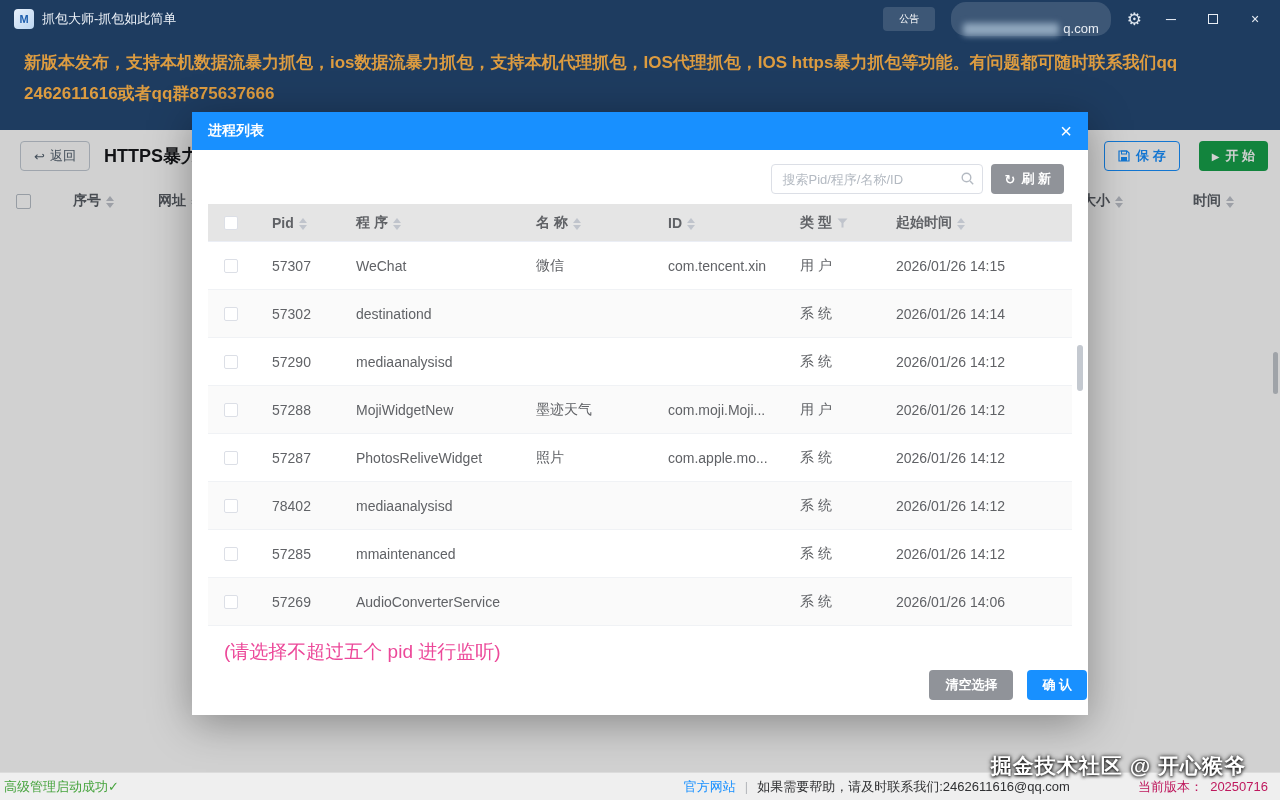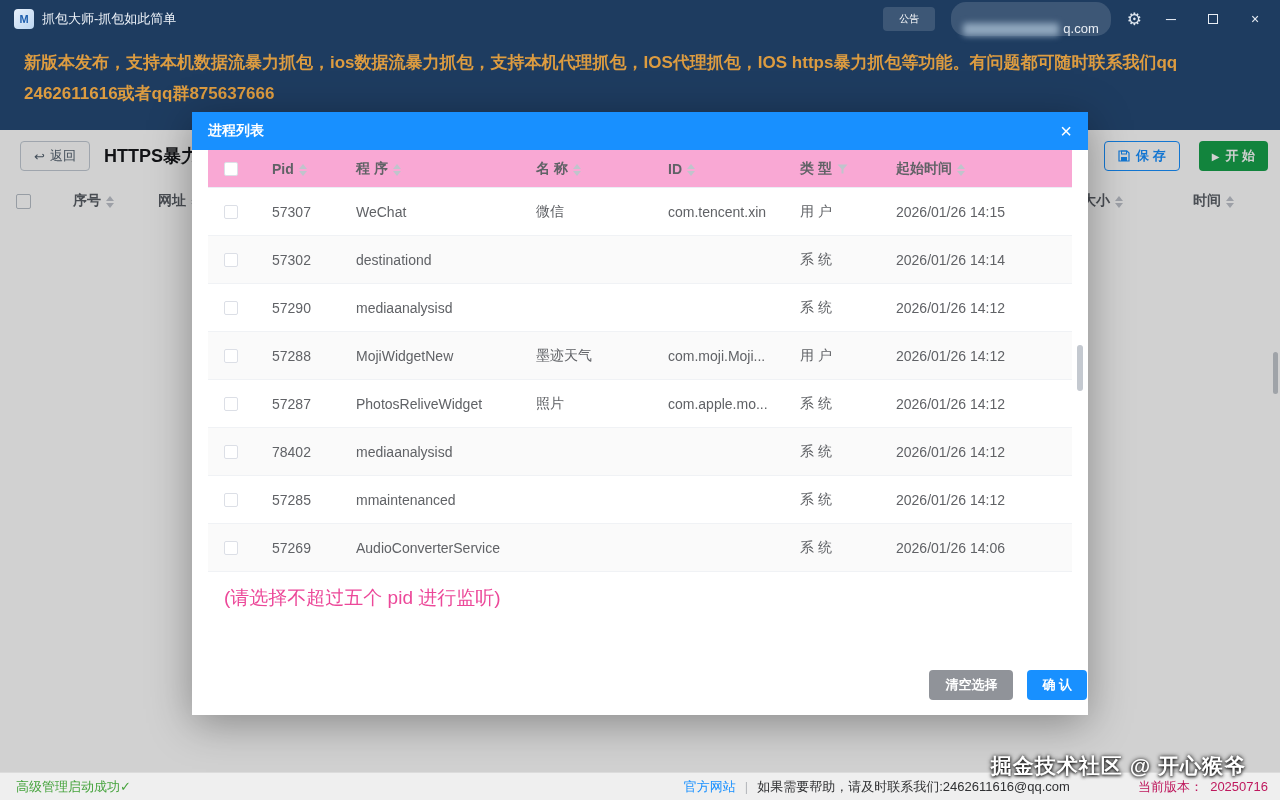--- a/index.html
+++ b/index.html
@@ -50,35 +50,35 @@
   .modal-header { height:38px; flex:none; background:#1890ff; color:#fff; display:flex; align-items:center; padding:0 16px; font-size:14px; font-weight:bold; }
   .modal-close { margin-left:auto; font-size:20px; font-weight:normal; line-height:1; cursor:pointer; }
   .search-row { display:flex; justify-content:flex-end; align-items:center; gap:8px; padding:14px 24px 10px 16px; }
   .search-wrap { position:relative; width:212px; height:30px; }
   .search-wrap input { width:100%; height:100%; border:1px solid #dcdfe6; border-radius:4px; padding:0 30px 0 10px; font-size:13px; color:#606266; outline:none; font-family:inherit; }
   .search-wrap input::placeholder { color:#b4bac2; }
   .search-icon { position:absolute; right:9px; top:8px; }
   .refresh-btn { height:30px; background:#909399; color:#fff; border:none; border-radius:4px; font-size:13px; font-weight:bold; padding:0 13px; display:inline-flex; align-items:center; gap:6px; cursor:pointer; font-family:inherit; }
   .ptable { margin:0 16px; }
   .pt-row { display:flex; align-items:center; }
-  .pt-head { height:38px; background:#f9a8d4; border-bottom:1px solid #ebeef5; color:#606266; font-size:14px; font-weight:bold; }
+  .pt-head { height:38px; background:#e5e5e5; border-bottom:1px solid #ebeef5; color:#606266; font-size:14px; font-weight:bold; }
   .pt-body .pt-row { height:48px; border-bottom:1px solid #f0f2f5; color:#606266; font-size:14px; cursor:pointer; }
   .pt-body .pt-row:nth-child(even) { background:#fafafa; }
   .cell { padding-left:16px; white-space:nowrap; overflow:hidden; display:flex; align-items:center; }
   .cc { width:48px; } .cp { width:84px; } .cprog { width:180px; } .cn { width:132px; } .cid { width:132px; } .ct { width:96px; } .ctime { flex:1; }
   .row-check { width:14px; height:14px; border:1px solid #dcdfe6; border-radius:2px; background:#fff; display:inline-block; cursor:pointer; }
   .funnel { margin-left:5px; cursor:pointer; }
   .modal-scroll-thumb { position:absolute; right:5px; top:233px; width:6px; height:46px; background:#c4c9d0; border-radius:3px; }
   .modal-note { color:#ec4899; font-size:19px; padding:13px 16px 0 32px; }
   .modal-footer { margin-top:auto; display:flex; justify-content:flex-end; align-items:center; gap:14px; padding:0 1px 15px 0; }
   .btn-clear { height:30px; background:#909399; color:#fff; border:none; border-radius:4px; font-size:13px; font-weight:bold; padding:0 16px; cursor:pointer; font-family:inherit; }
   .btn-confirm { height:30px; background:#1890ff; color:#fff; border:none; border-radius:4px; font-size:13px; font-weight:bold; padding:0 15px; cursor:pointer; font-family:inherit; }
 
   
-  .statusbar { height:28px; background:#efefef; border-top:1px solid #dcdcdc; display:flex; align-items:center; padding:0 12px 0 16px; font-size:13px; }
+  .statusbar { height:28px; background:#efefef; border-top:1px solid #dcdcdc; display:flex; align-items:center; padding:0 12px 0 4px; font-size:13px; }
   .st-left { color:#45a33c; }
   .st-site { margin-left:auto; color:#1890ff; cursor:pointer; }
   .st-div { color:#b6b9bd; margin:0 9px; }
   .st-help { color:#303133; }
   .st-version { color:#be185d; margin-left:68px; white-space:pre; }
 
   
   .watermark { position:absolute; right:34px; bottom:20px; z-index:30; color:#fff; font-size:21px; font-weight:bold; letter-spacing:1px; text-shadow:0 0 4px rgba(0,0,0,0.85), 0 1px 3px rgba(0,0,0,0.9); pointer-events:none; }
 </style>
 </head>
@@ -164,20 +164,33 @@
   <div class="dim-overlay"></div>
   <div class="page-scroll-thumb"></div>
 </div>
 
 <div class="modal">
   <div class="modal-header">
     <span>进程列表</span>
     <span class="modal-close">×</span>
   </div>
 
+  <div class="search-row">
+    <span class="search-wrap">
+      <input type="text" placeholder="搜索Pid/程序/名称/ID" style="">
+      <svg class="search-icon" width="13" height="13" viewBox="0 0 13 13">
+          <circle cx="5.5" cy="5.5" r="4.3" fill="none" stroke="#b4bac2" stroke-width="1.4"></circle>
+          <line x1="9" y1="9" x2="12.2" y2="12.2" stroke="#b4bac2" stroke-width="1.4"></line>
+        </svg>
+    </span>
+    <button class="refresh-btn">
+      <span>↻</span>
+      <span>刷 新</span>
+    </button>
+  </div>
 
   <div class="ptable">
     <div class="pt-row pt-head">
       <span class="cell cc">
           <span class="row-check"></span>
         </span>
       <span class="cell cp">
         <span>Pid</span>
         <span class="sort">
             <i class="up"></i>

